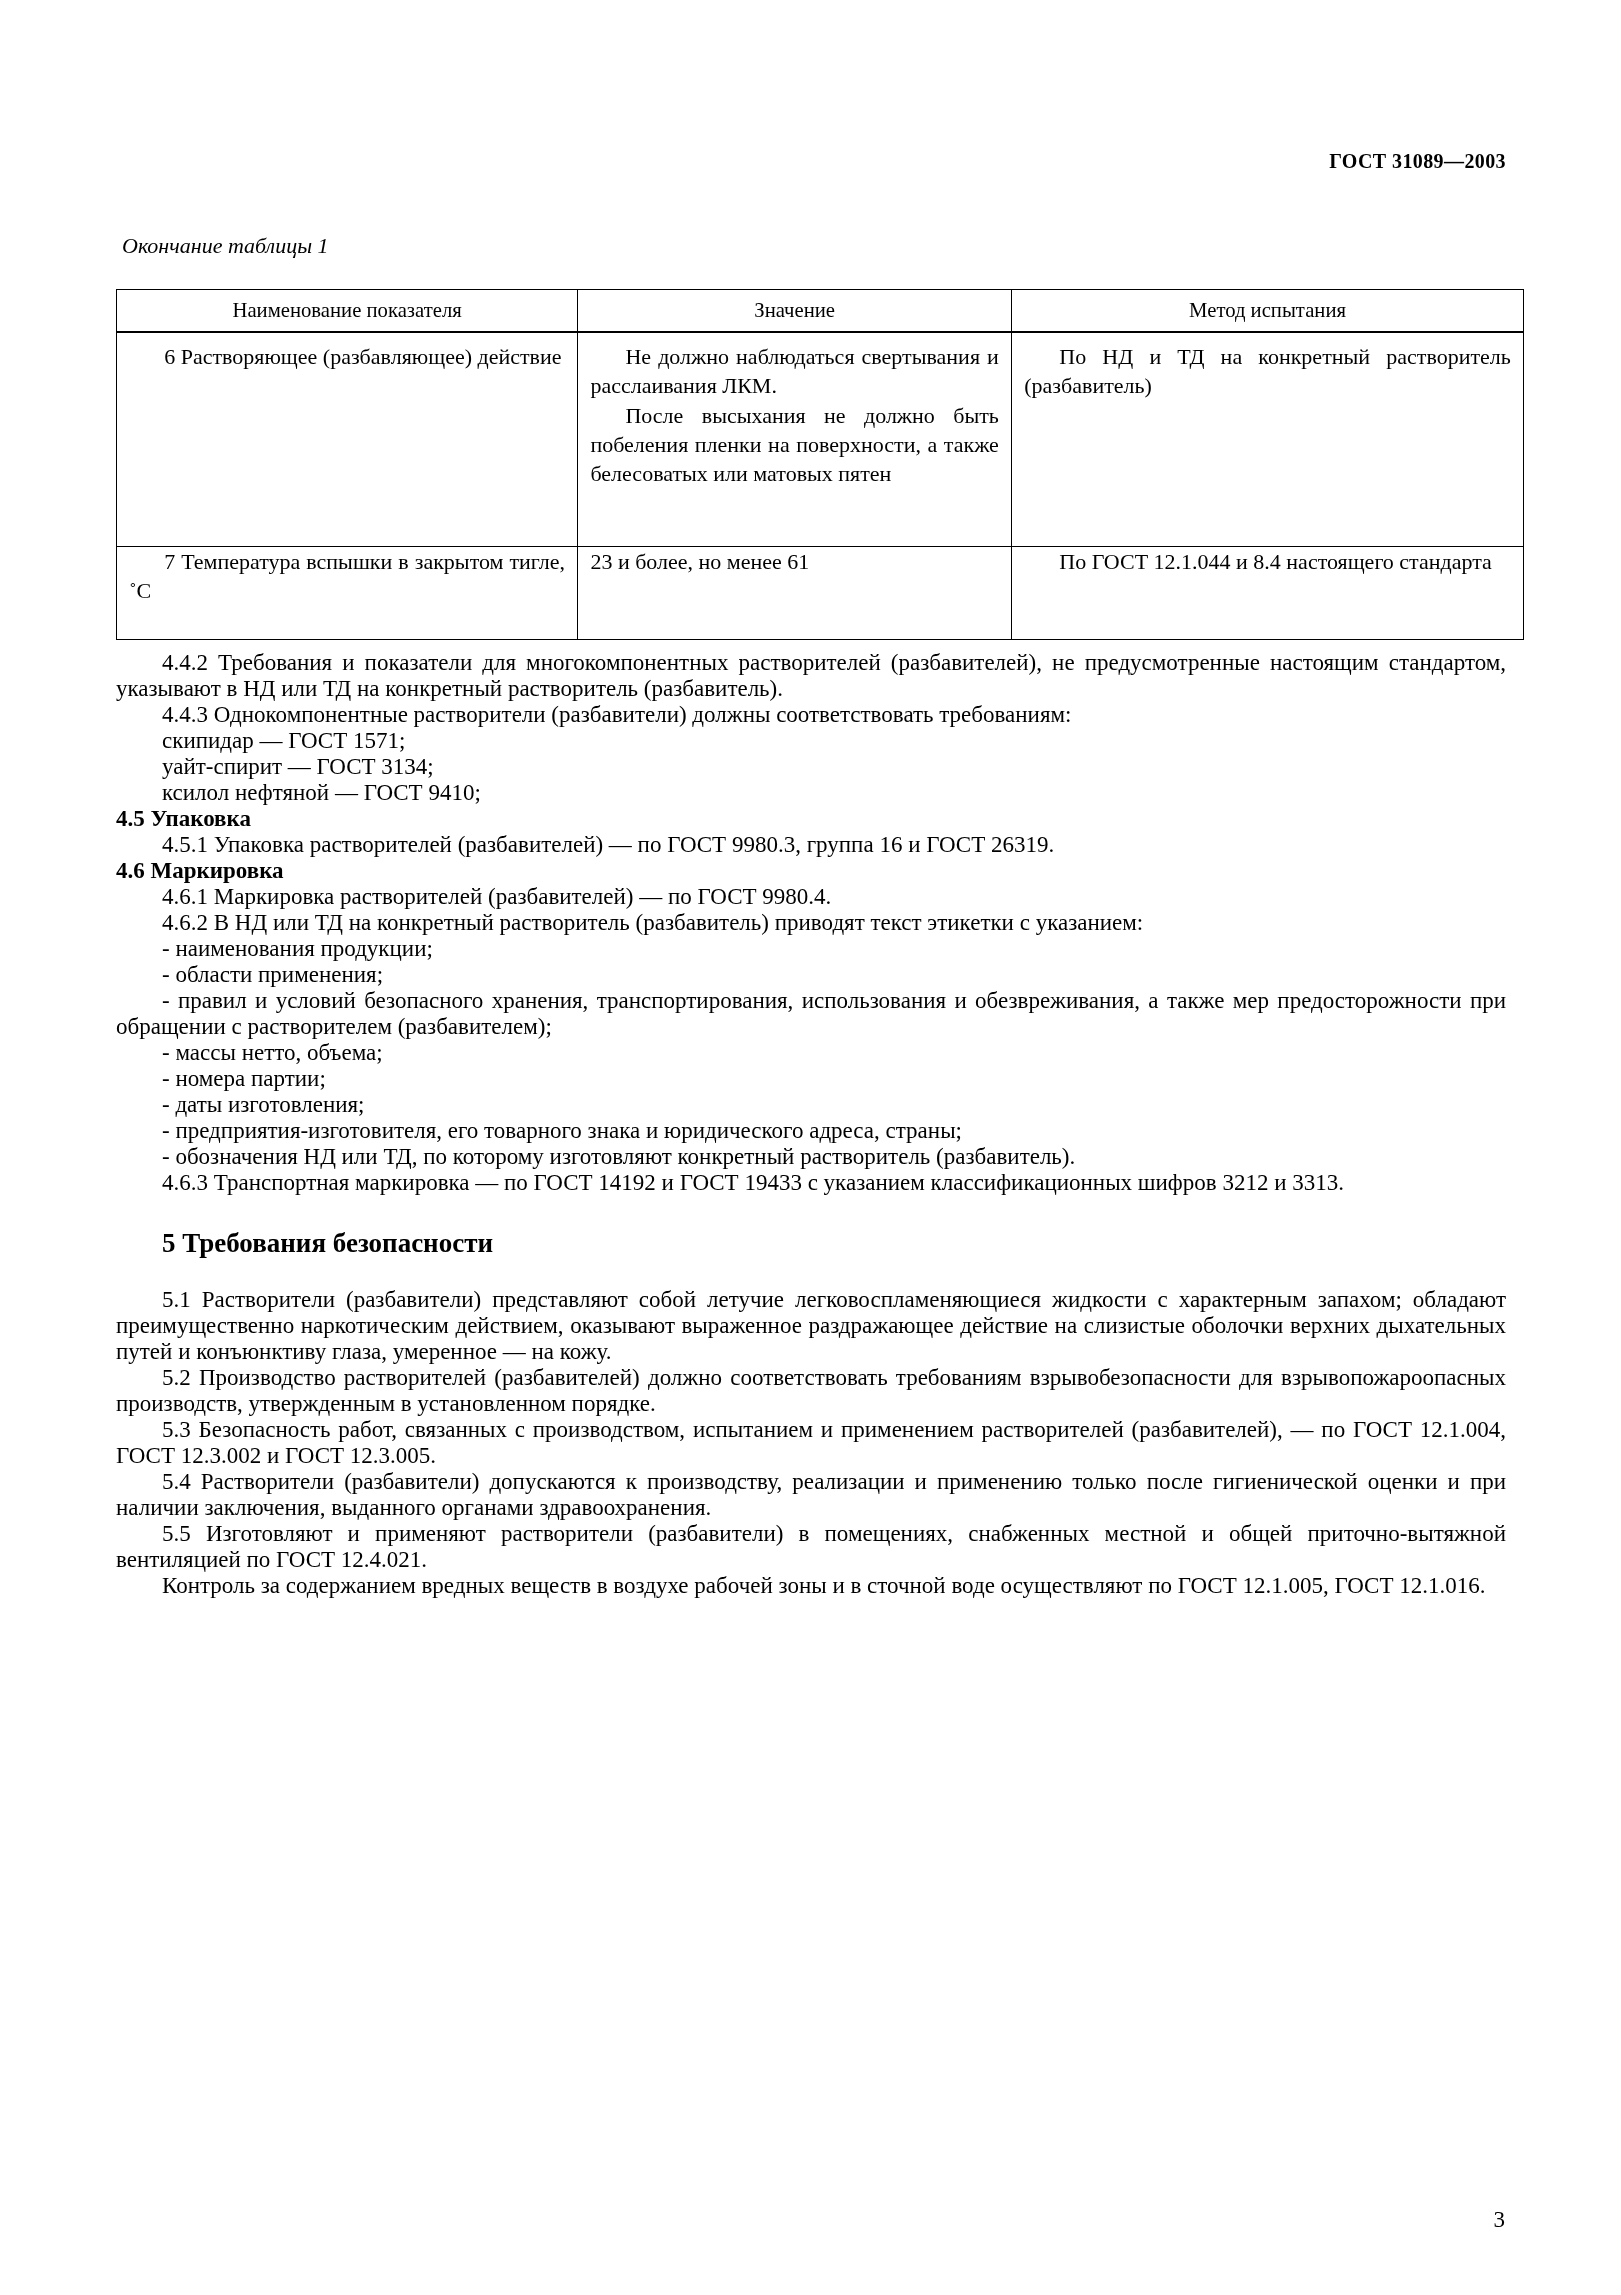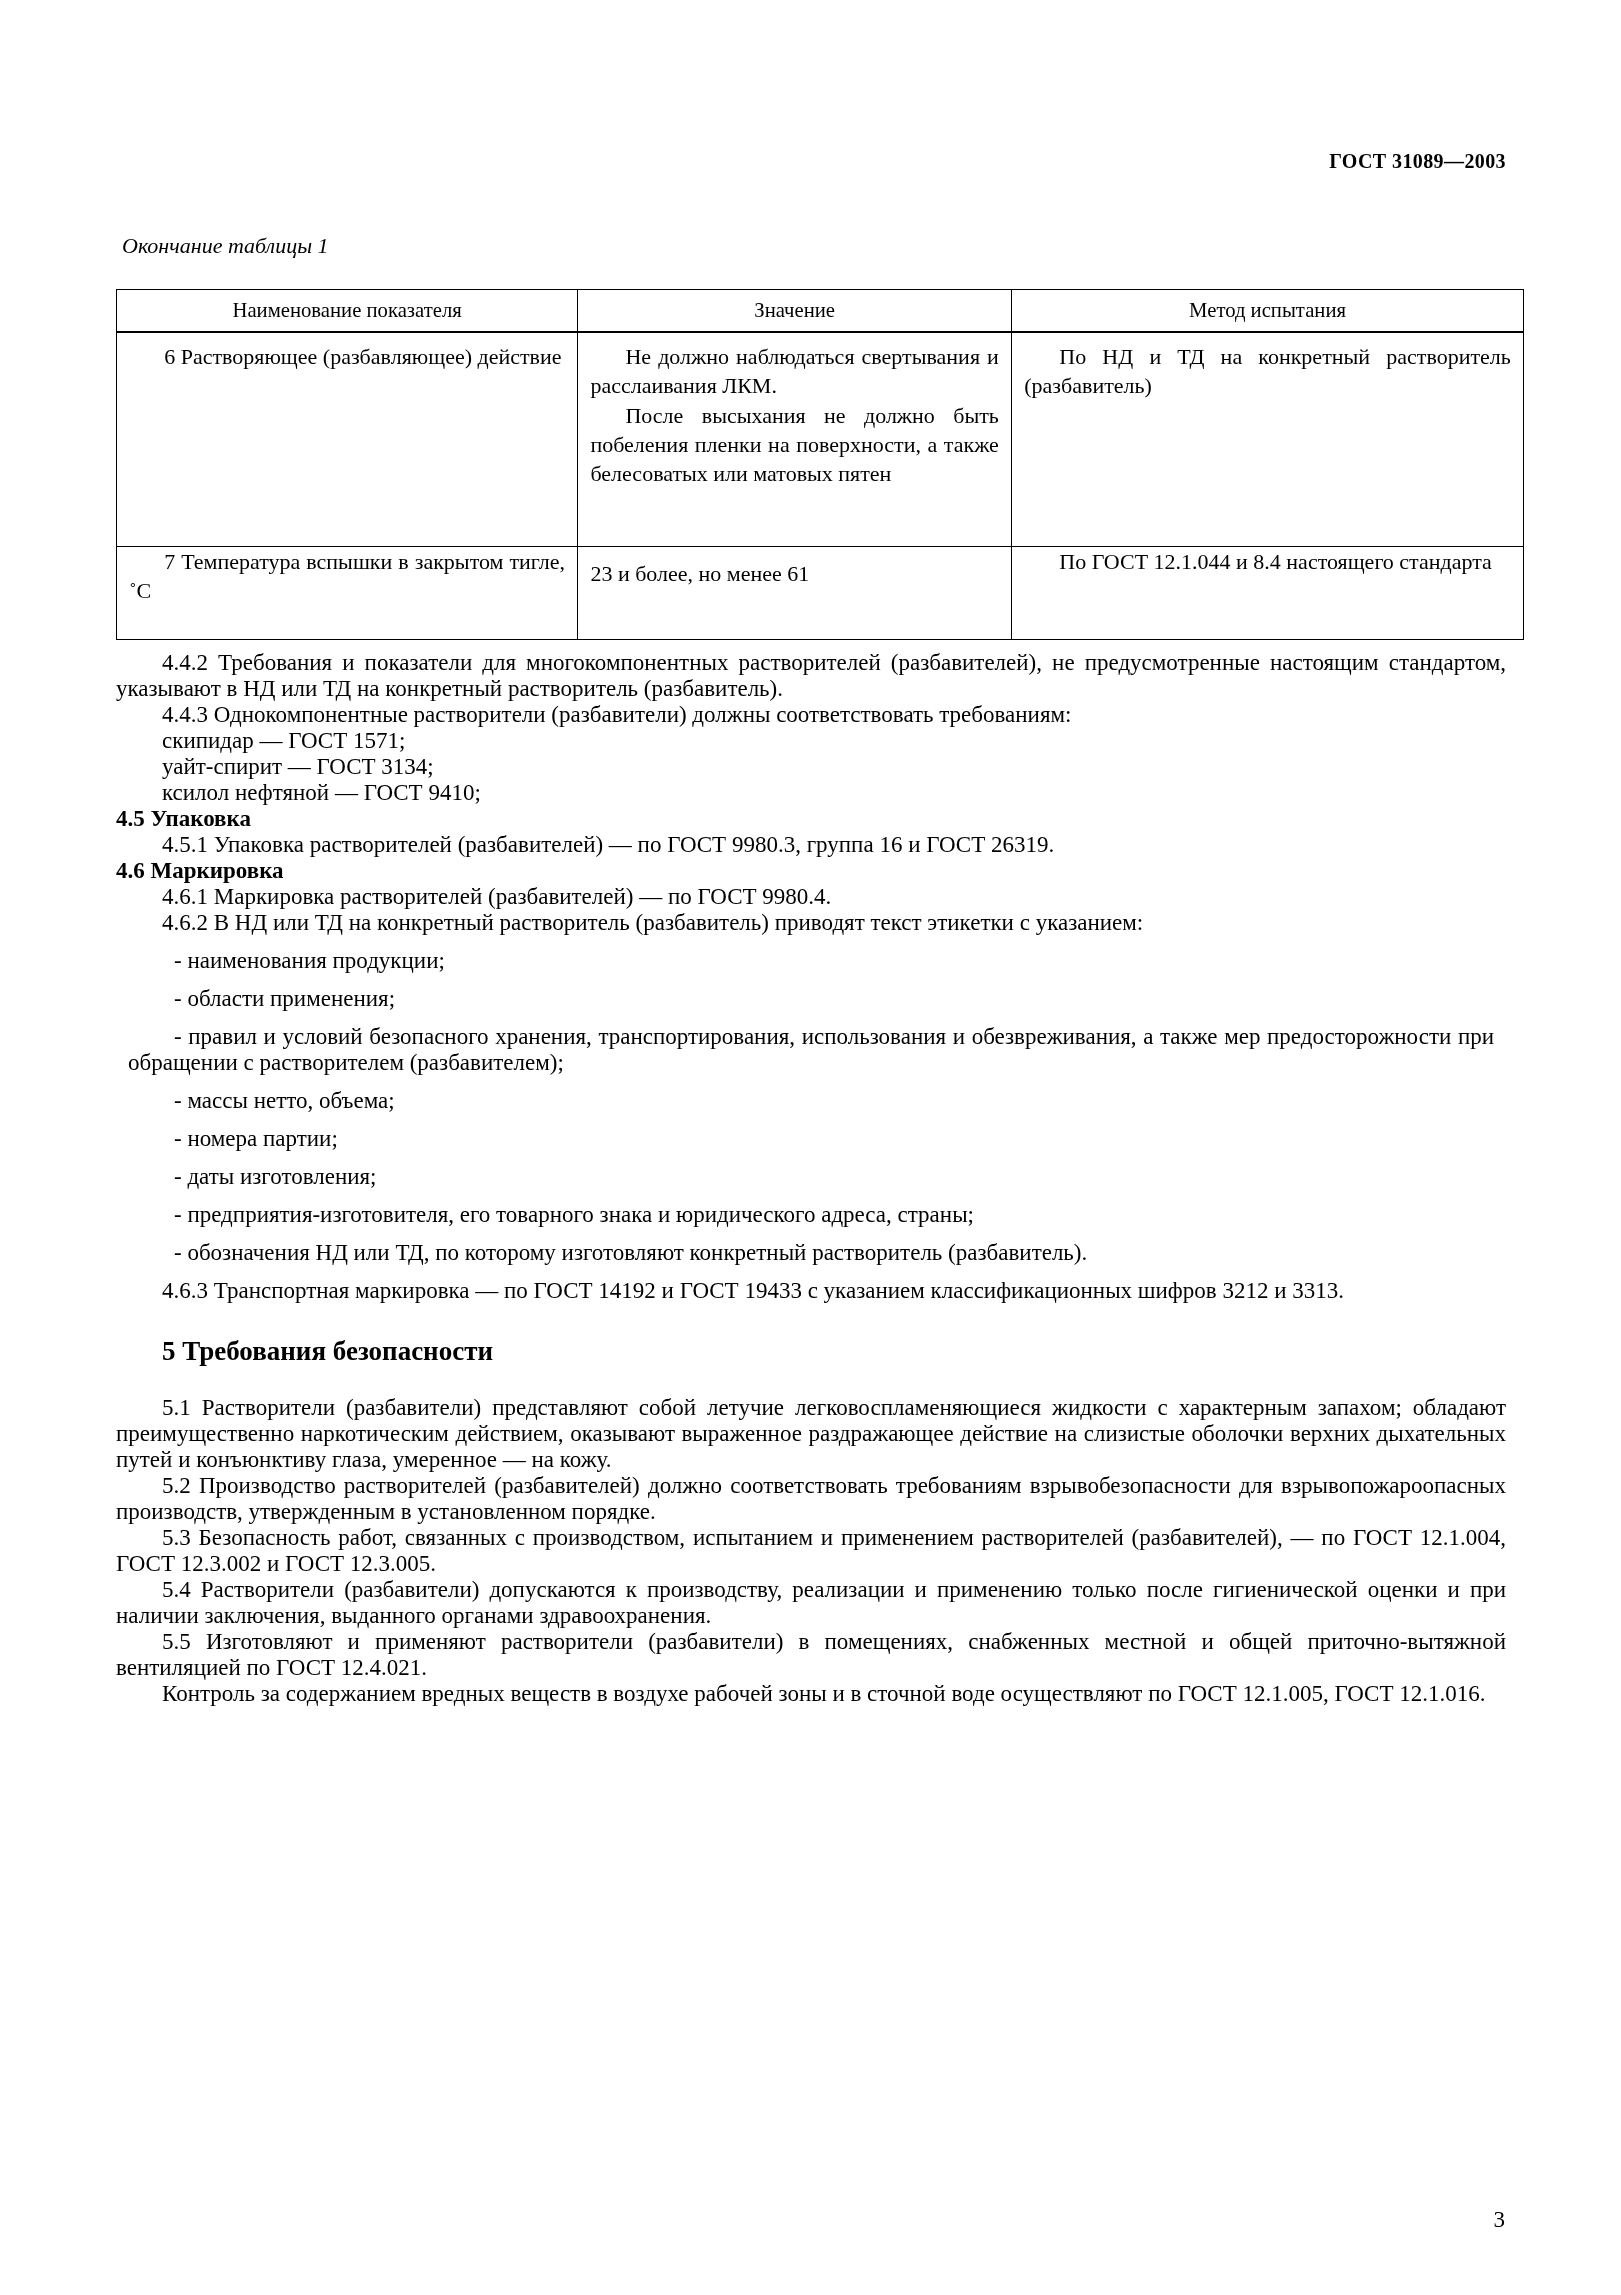--- a/index.html
+++ b/index.html
@@ -74,21 +74,20 @@
   .cell-para {
     text-align: justify;
     text-align-last: left;
     text-indent: 35px;
     line-height: 1.33;
     margin: 0;
   }
   .cell-para.center {
     text-align: center;
     text-indent: 0;
-    margin-top: 12px;
   }
   .cell-para.nojust {
     text-align: justify;
     text-align-last: left;
   }
   .row6-a { height: 213px; }
   .row7-a { height: 92px; }
   .bottomalign {
     vertical-align: bottom;
   }
@@ -107,21 +106,21 @@
     text-align: justify;
     text-align-last: left;
     text-indent: 46px;
   }
   p.item {
     margin: 0;
     text-indent: 46px;
     text-align: left;
   }
   p.bullet {
-    margin: 12px;
+    margin: 0;
     text-indent: 46px;
     text-align: justify;
     text-align-last: left;
   }
   .sub-head {
     margin: 0;
     font-weight: bold;
     text-indent: 0;
     text-align: left;
   }

